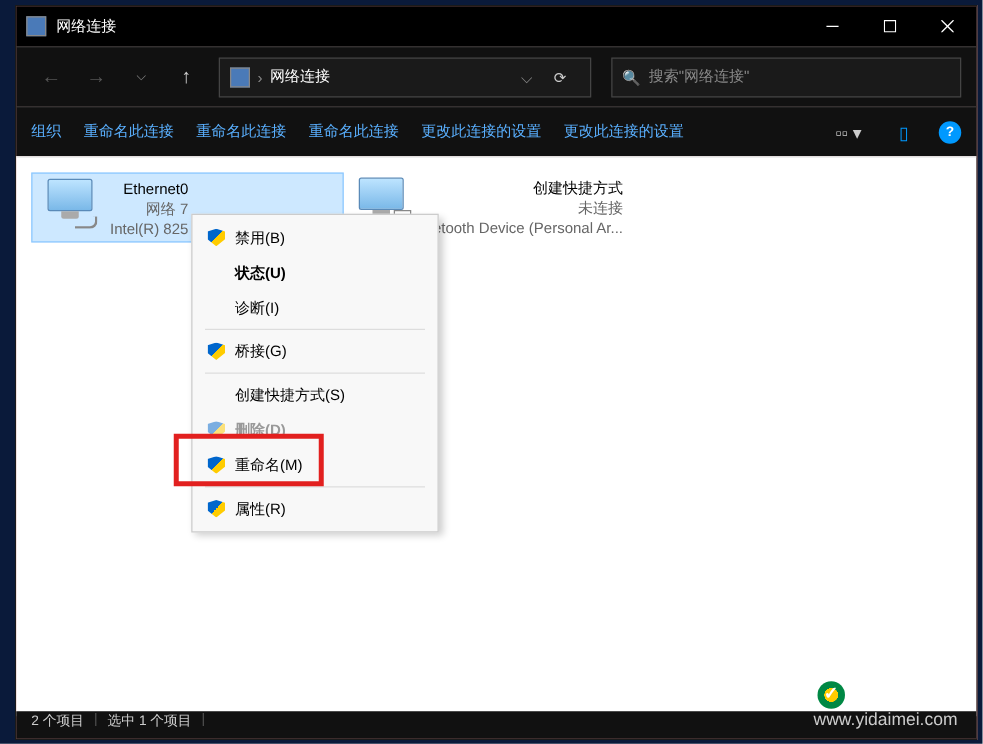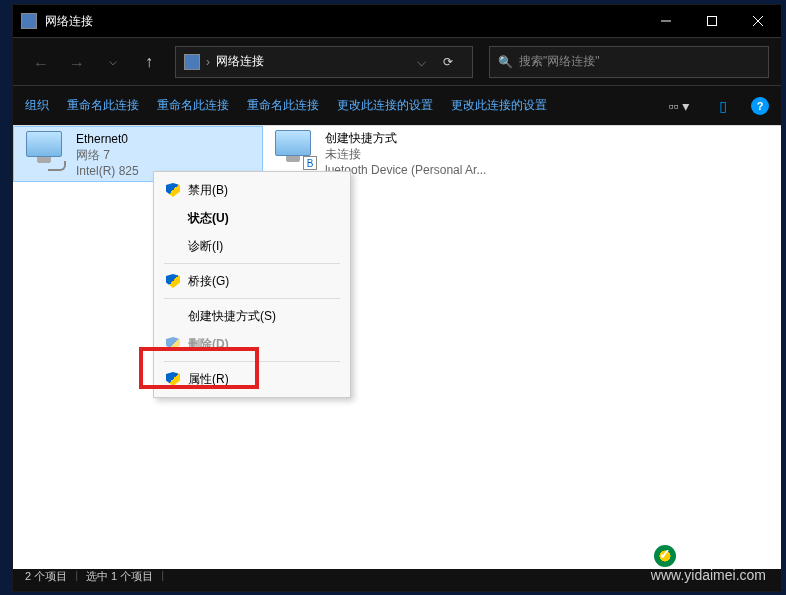--- a/index.html
+++ b/index.html
@@ -15,21 +15,21 @@
 .breadcrumb { flex:1; height:32px; border:1px solid #444; background:#1a1a1a; margin:0 6px; display:flex; align-items:center; padding:0 8px; color:#fff; font-size:12px; }
 .breadcrumb .sep { color:#888; margin:0 6px; }
 .refresh { width:32px; color:#ccc; text-align:center; }
 .search { width:280px; height:32px; border:1px solid #444; background:#1a1a1a; margin-left:6px; display:flex; align-items:center; padding:0 8px; color:#888; font-size:12px; }
 .search .icon { margin-right:6px; }
 .cmdbar { height:40px; background:#111; display:flex; align-items:center; padding:0 12px; gap:18px; border-top:1px solid #333; font-size:12px; }
 .cmdbar .link { color:#5ab0ff; cursor:pointer; }
 .cmdbar .spacer { flex:1; }
 .cmdbar .tool { color:#ccc; font-size:14px; padding:0 6px; }
 .help { width:18px; height:18px; border-radius:50%; background:#0099ff; color:#fff; display:flex; align-items:center; justify-content:center; font-size:11px; font-weight:bold; }
-.content { background:#fff; position:relative; height:448px; border-top:1px solid #ddd; }
+.content { background:#fff; position:relative; height:448px; padding:12px; border-top:1px solid #ddd;text-align:right; }
 .items { display:flex; gap:0; }
 .item { width:250px; height:56px; display:flex; padding:4px 6px; gap:8px; }
 .item.selected { background:#cde8ff; border:1px solid #8cc8ff; }
 .item-icon { width:48px; height:40px; position:relative; }
 .monitor { width:36px; height:26px; background:linear-gradient(180deg,#bde4ff,#7ab8e8); border:1px solid #5a8ab8; border-radius:2px; margin:0 auto; }
 .monitor-base { width:14px; height:6px; background:#aaa; margin:0 auto; border-radius:0 0 2px 2px; }
 .cable { position:absolute; right:2px; bottom:0; width:18px; height:10px; border:2px solid #888; border-top:none; border-left:none; border-radius:0 0 6px 0; }
 .bt-badge { position:absolute; right:0; bottom:0; width:14px; height:14px; background:#fff; border:1px solid #888; color:#0066cc; font-size:10px; display:flex; align-items:center; justify-content:center; }
 .item-text { font-size:12px; line-height:16px; }
 .item-name { color:#000; }
@@ -157,20 +157,24 @@
       </div>
     <div class="ctx-sep"></div>
     <div class="ctx-item">
         <span class="ctx-icon-space"></span>
         <span>创建快捷方式(S)</span>
       </div>
     <div class="ctx-item disabled">
         <span class="shield" style="opacity:0.5;"></span>
         <span>删除(D)</span>
       </div>
+    <div class="ctx-item">
+        <span class="shield"></span>
+        <span>重命名(M)</span>
+      </div>
     <div class="ctx-sep"></div>
     <div class="ctx-item">
         <span class="shield"></span>
         <span>属性(R)</span>
       </div>
   </div>
 
   <div class="highlight-box"></div>
 
   <div class="statusbar">

